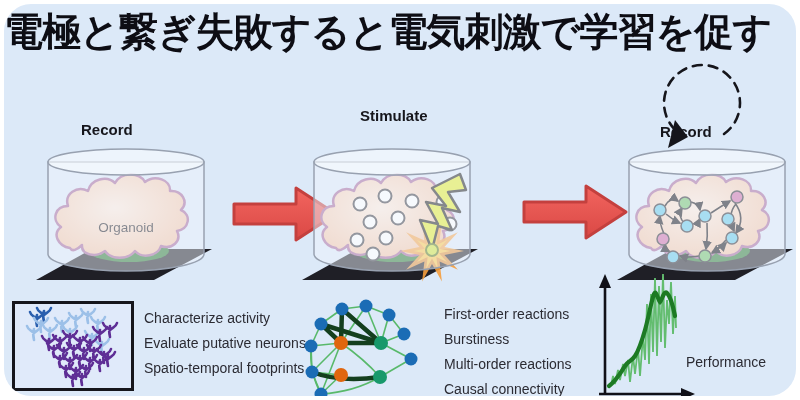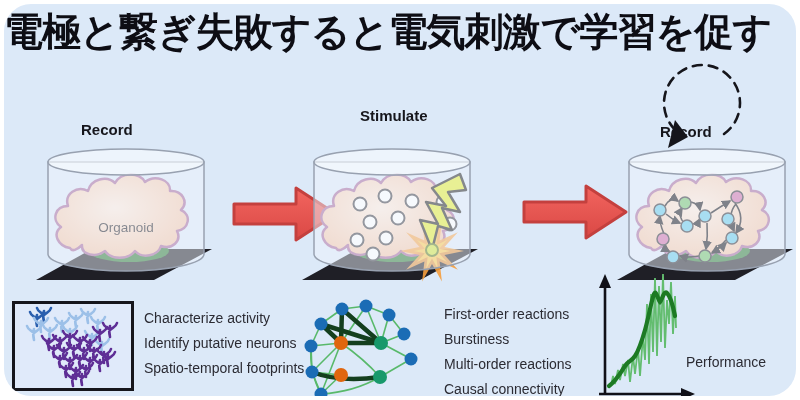--- a/index.html
+++ b/index.html
@@ -188,21 +188,21 @@
           <use href="#sp" x="71" y="73"></use>
         <use href="#sp" x="58" y="82"></use>
           <use href="#sp" x="67" y="81"></use>
           <use href="#sp" x="93" y="62"></use>
       </g>
     </svg>
   </div>
 
   <div class="abs cap-list lh25" style="left:140px;top:302px;">
     <div>Characterize activity</div>
-    <div>Identify putative neurons</div>
+    <div>Evaluate putative neurons</div>
     <div>Spatio-temporal footprints</div>
   </div>
 
   <svg class="abs" style="left:295px;top:293px;" width="135" height="107" viewBox="0 0 135 107">
     <g stroke="#58b96a" stroke-width="1.6" fill="none">
       <path d="M 43 12 L 67 9"></path>
         <path d="M 67 9 L 90 18"></path>
         <path d="M 90 18 L 105 37"></path>
       <path d="M 22 27 L 43 12"></path>
         <path d="M 12 49 L 22 27"></path>

